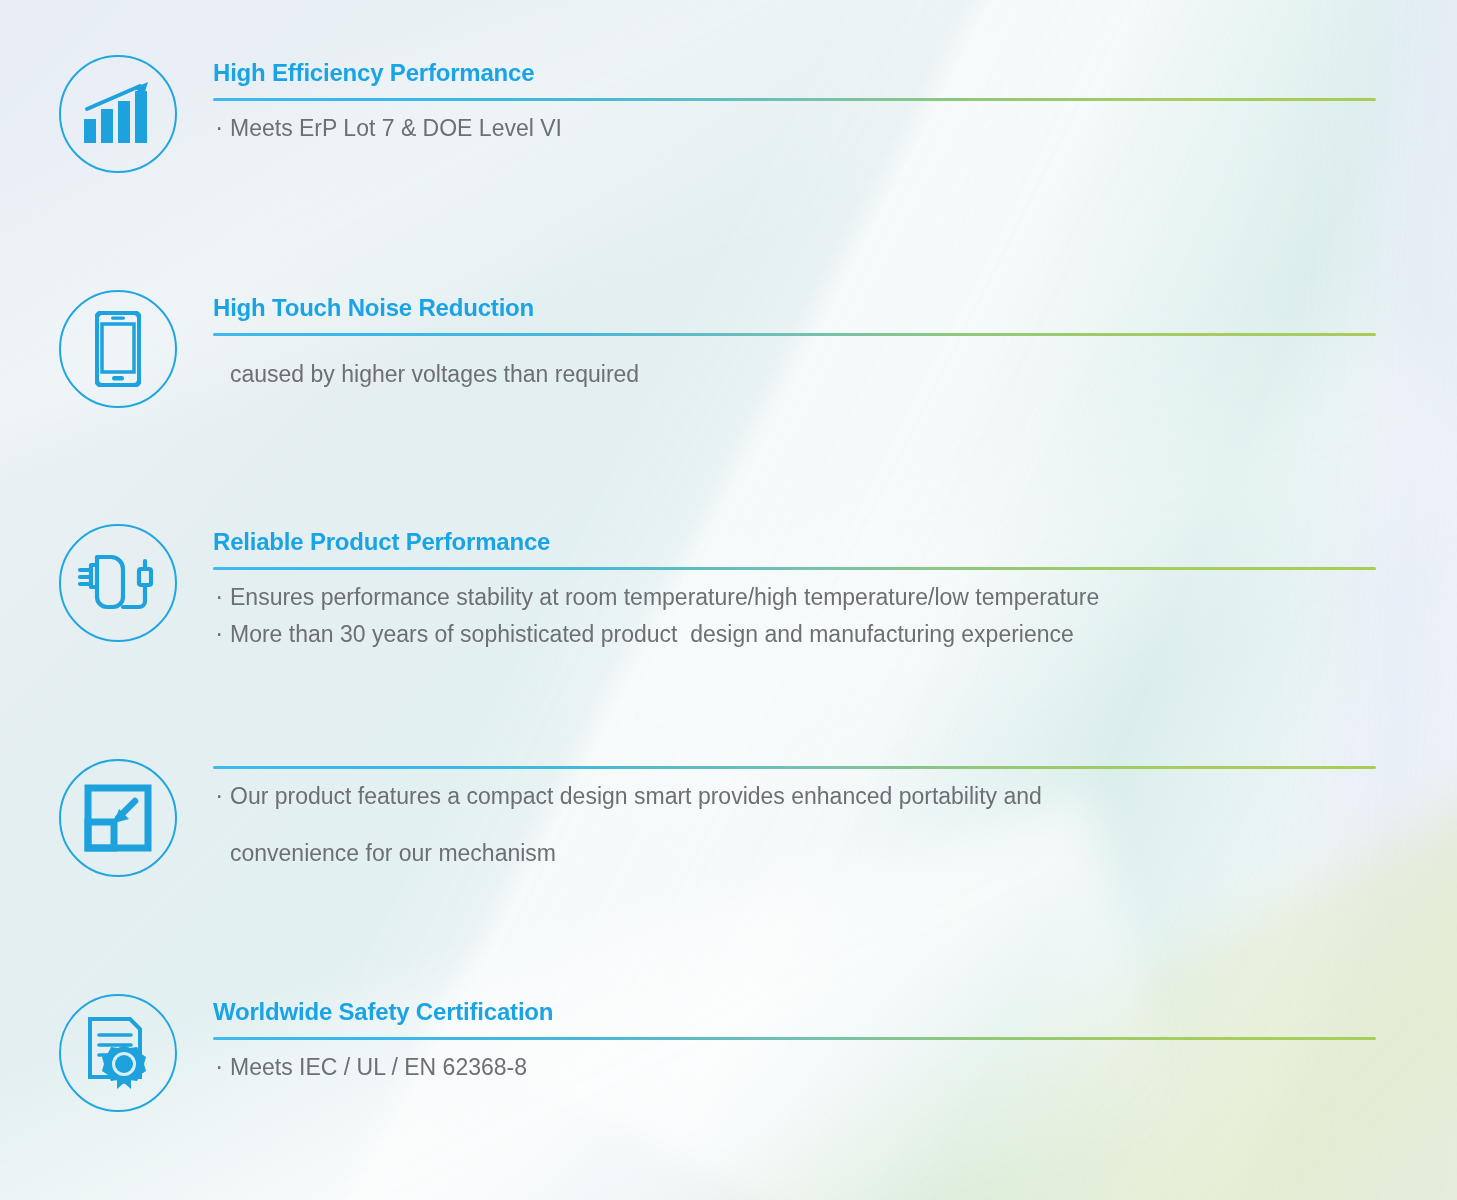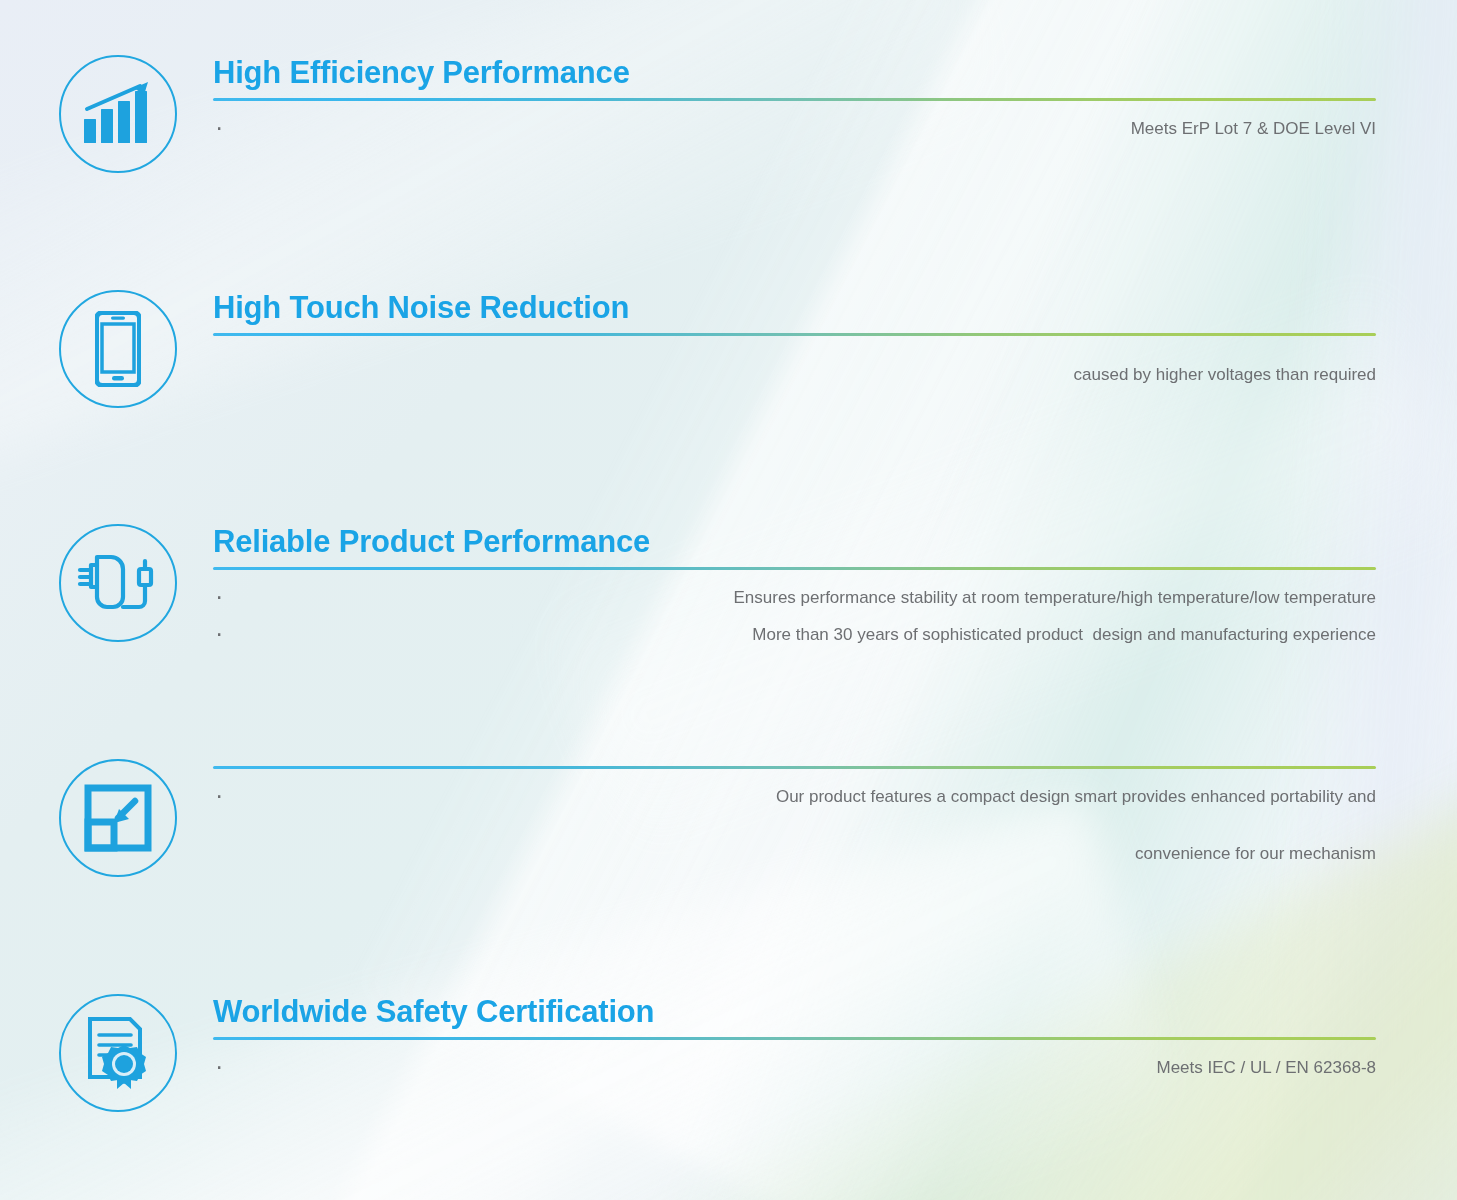--- a/index.html
+++ b/index.html
@@ -129,21 +129,21 @@
   }
   .icon-circle svg { display: block; }
 
   .feature-body {
     position: absolute;
     left: 213px;
     top: 0;
     width: 1163px;
   }
   .feature-title {
-    font-size: 31px;
+    font-size: 24px;
     font-weight: bold;
     color: #1aa4e6;
     letter-spacing: -0.2px;
     line-height: 36px;
     margin: 0;
     white-space: nowrap;
   }
   .feature-rule {
     height: 3px;
     width: 1163px;
@@ -158,27 +158,26 @@
       #a8ce58 100%);
     border-radius: 2px;
   }
   .feature-bullets {
     margin: 0;
     padding: 0;
     list-style: none;
     margin-top: 9px;
   }
   .feature-bullets li {
-    font-size: 17px;
+    font-size: 23px;
     line-height: 37px;
     color: #6d6f72;
     position: relative;
     padding-left: 17px;
     white-space: pre-wrap;
-    text-align: right;
   }
   .feature-bullets li::before {
     content: "\00B7";
     position: absolute;
     left: 2px;
     top: -1px;
     color: #6d6f72;
     font-size: 25px;
   }
   .feature-bullets li.cont {

